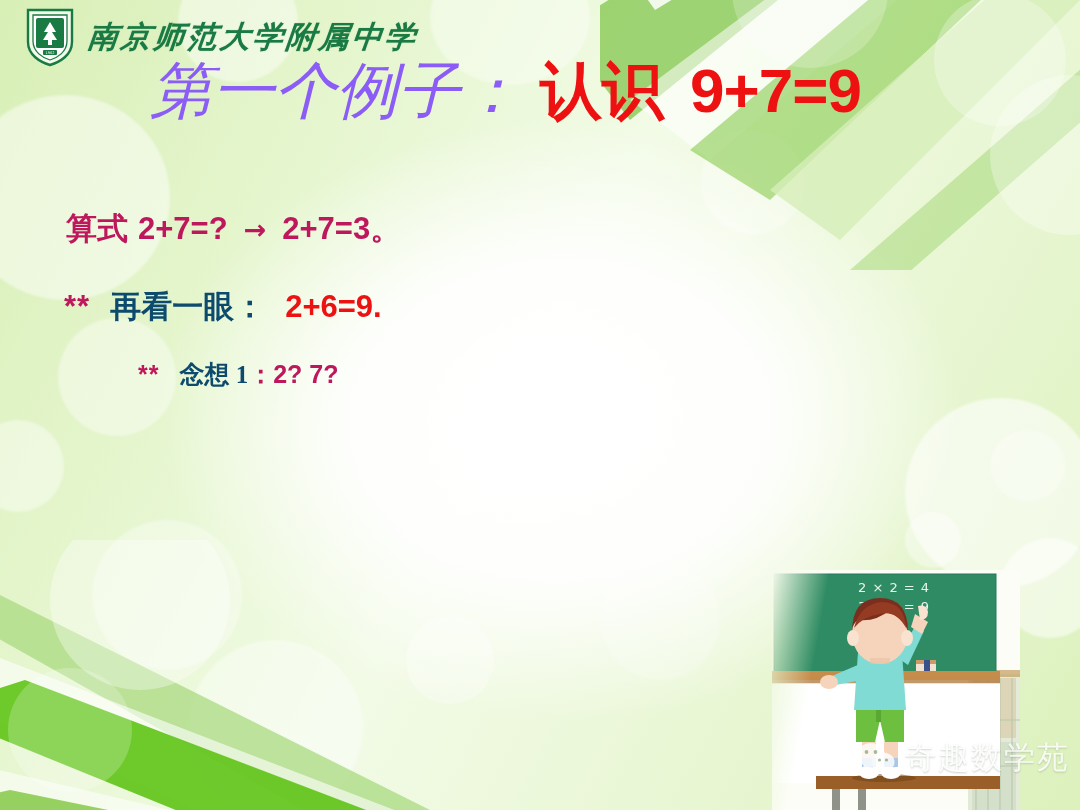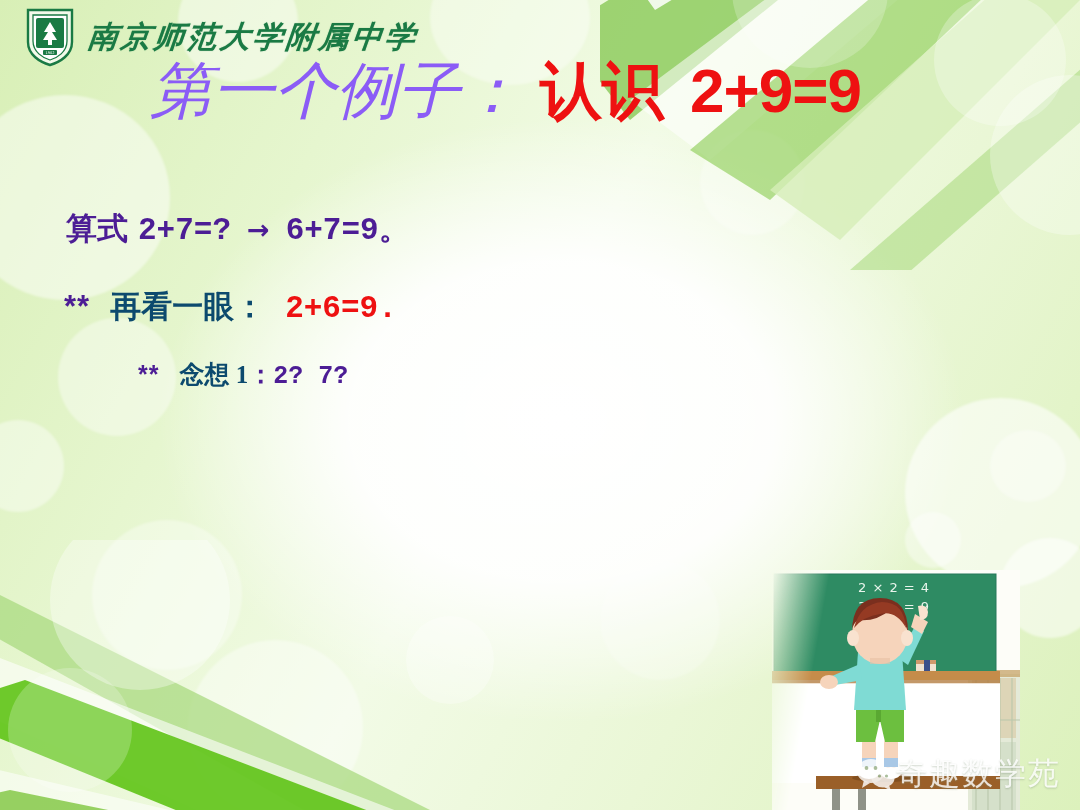--- a/index.html
+++ b/index.html
@@ -104,24 +104,24 @@
   .line {
     position: absolute;
     white-space: nowrap;
     font-family: "Liberation Serif", "DejaVu Serif", serif;
     font-weight: 700;
   }
   .line1 { left: 66px; top: 208px; font-size: 31px; color: #111111; }
   .line2 { left: 64px; top: 286px; font-size: 31px; }
   .line3 { left: 138px; top: 358px; font-size: 25px; }
 
-  .seg-black { color: #4c1d95; }
+  .seg-black { color: #be185d; }
   .seg-blue  { color: #0c4a6e; }
   .seg-red   { color: #ee1111; }
-  .num { font-family: Liberation Mono, monospace; font-weight: 700; }
+  .num { font-family: Liberation Sans, sans-serif; font-weight: 700; }
   .stars { font-family: "Liberation Sans", "DejaVu Sans", sans-serif; font-weight: 700; letter-spacing: 1px; }
   .arrow { font-family: "DejaVu Sans", sans-serif; font-size: 27px; padding: 0 6px; }
   .sp-sm { display: inline-block; width: 10px; }
   .sp-md { display: inline-block; width: 20px; }
 
   
   .illus {
     position: absolute;
     left: 772px;
     top: 570px;
@@ -140,22 +140,22 @@
     letter-spacing: 1px;
   }
 
   
   .watermark {
     position: absolute;
     left: 856px;
     top: 737px;
     display: flex;
     align-items: center;
+    gap: 9px;
     opacity: 0.88;
-    margin-top: 16px;
   }
   .wm-text {
     font-family: "Liberation Serif", "DejaVu Serif", serif;
     font-size: 31px;
     color: rgba(255,255,255,0.92);
     letter-spacing: 2px;
     text-shadow: 0 1px 2px rgba(120,140,110,0.45);
     white-space: nowrap;
   }
 </style>
@@ -217,25 +217,25 @@
       <rect x="12" y="12" width="28" height="30" rx="2" fill="#1a7a44"></rect>
       <path d="M26 16 L32 26 H28 L33 34 H19 L24 26 H20 Z" fill="#ffffff"></path>
       <rect x="24" y="34" width="4" height="5" fill="#ffffff"></rect>
       <rect x="19" y="44" width="14" height="5" rx="1" fill="#1a7a44"></rect>
       <text x="26" y="48.2" text-anchor="middle" font-size="3.6" fill="#ffffff" font-family="DejaVu Sans, sans-serif">1902</text>
     </svg>
     <div class="logo-text">南京师范大学附属中学</div>
   </div>
 
   <div class="title">
-    <span class="t-black">第一个例子：</span><span class="t-red">认识</span><span class="t-eq">2+9=9</span>
+    <span class="t-black">第一个例子：</span><span class="t-red">认识</span><span class="t-eq">9+7=9</span>
   </div>
 
   <div class="line line1">
-    <span class="seg-black">算式</span><span class="sp-sm"></span><span class="seg-black num">2+7=?</span><span class="sp-sm"></span><span class="seg-black arrow">→</span><span class="sp-sm"></span><span class="seg-black num">6+7=9。</span>
+    <span class="seg-black">算式</span><span class="sp-sm"></span><span class="seg-black num">2+7=?</span><span class="sp-sm"></span><span class="seg-black arrow">→</span><span class="sp-sm"></span><span class="seg-black num">2+7=3。</span>
   </div>
 
   <div class="line line2">
     <span class="seg-black stars">**</span><span class="sp-md"></span><span class="seg-blue">再看一眼：</span><span class="sp-md"></span><span class="seg-red num">2+6=9.</span>
   </div>
 
   <div class="line line3">
     <span class="seg-black stars">**</span><span class="sp-md"></span><span class="seg-blue">念想 1</span><span class="seg-black">：</span><span class="seg-black num">2? 7?</span>
   </div>
 

